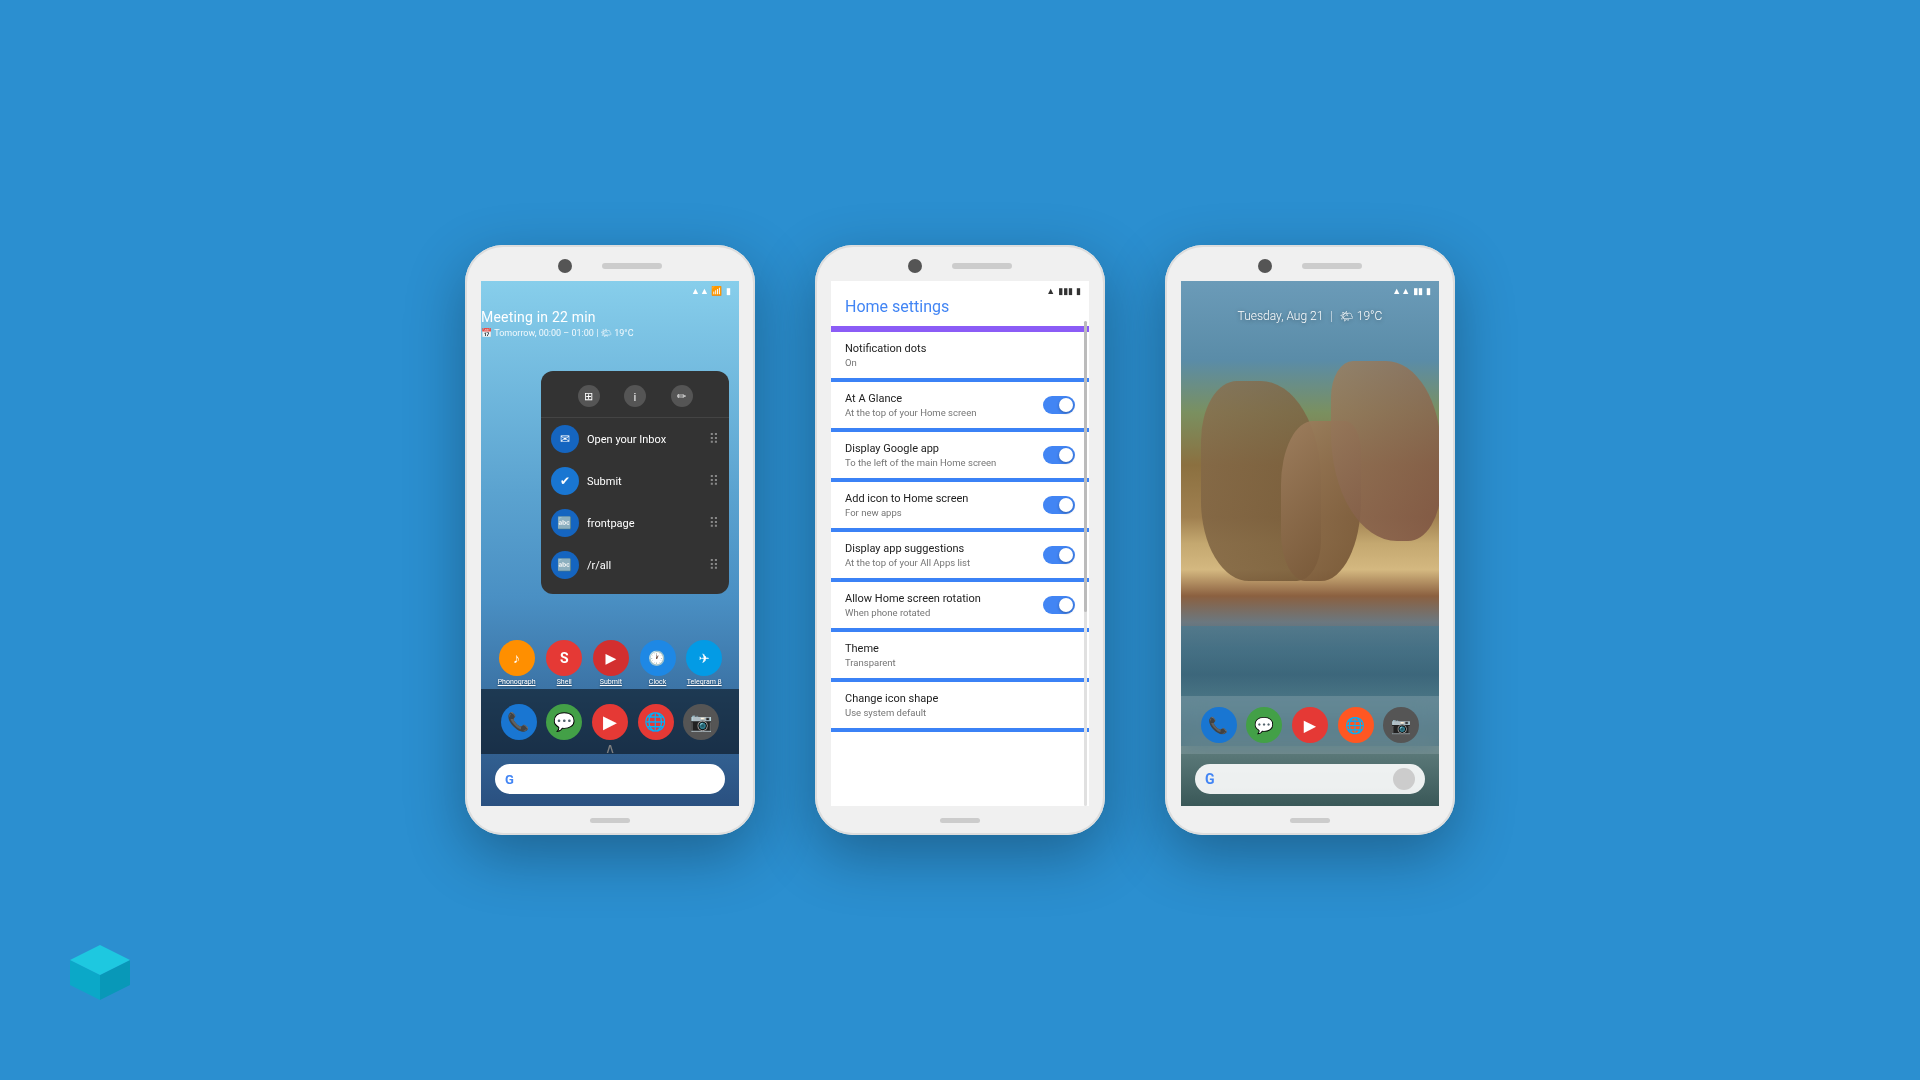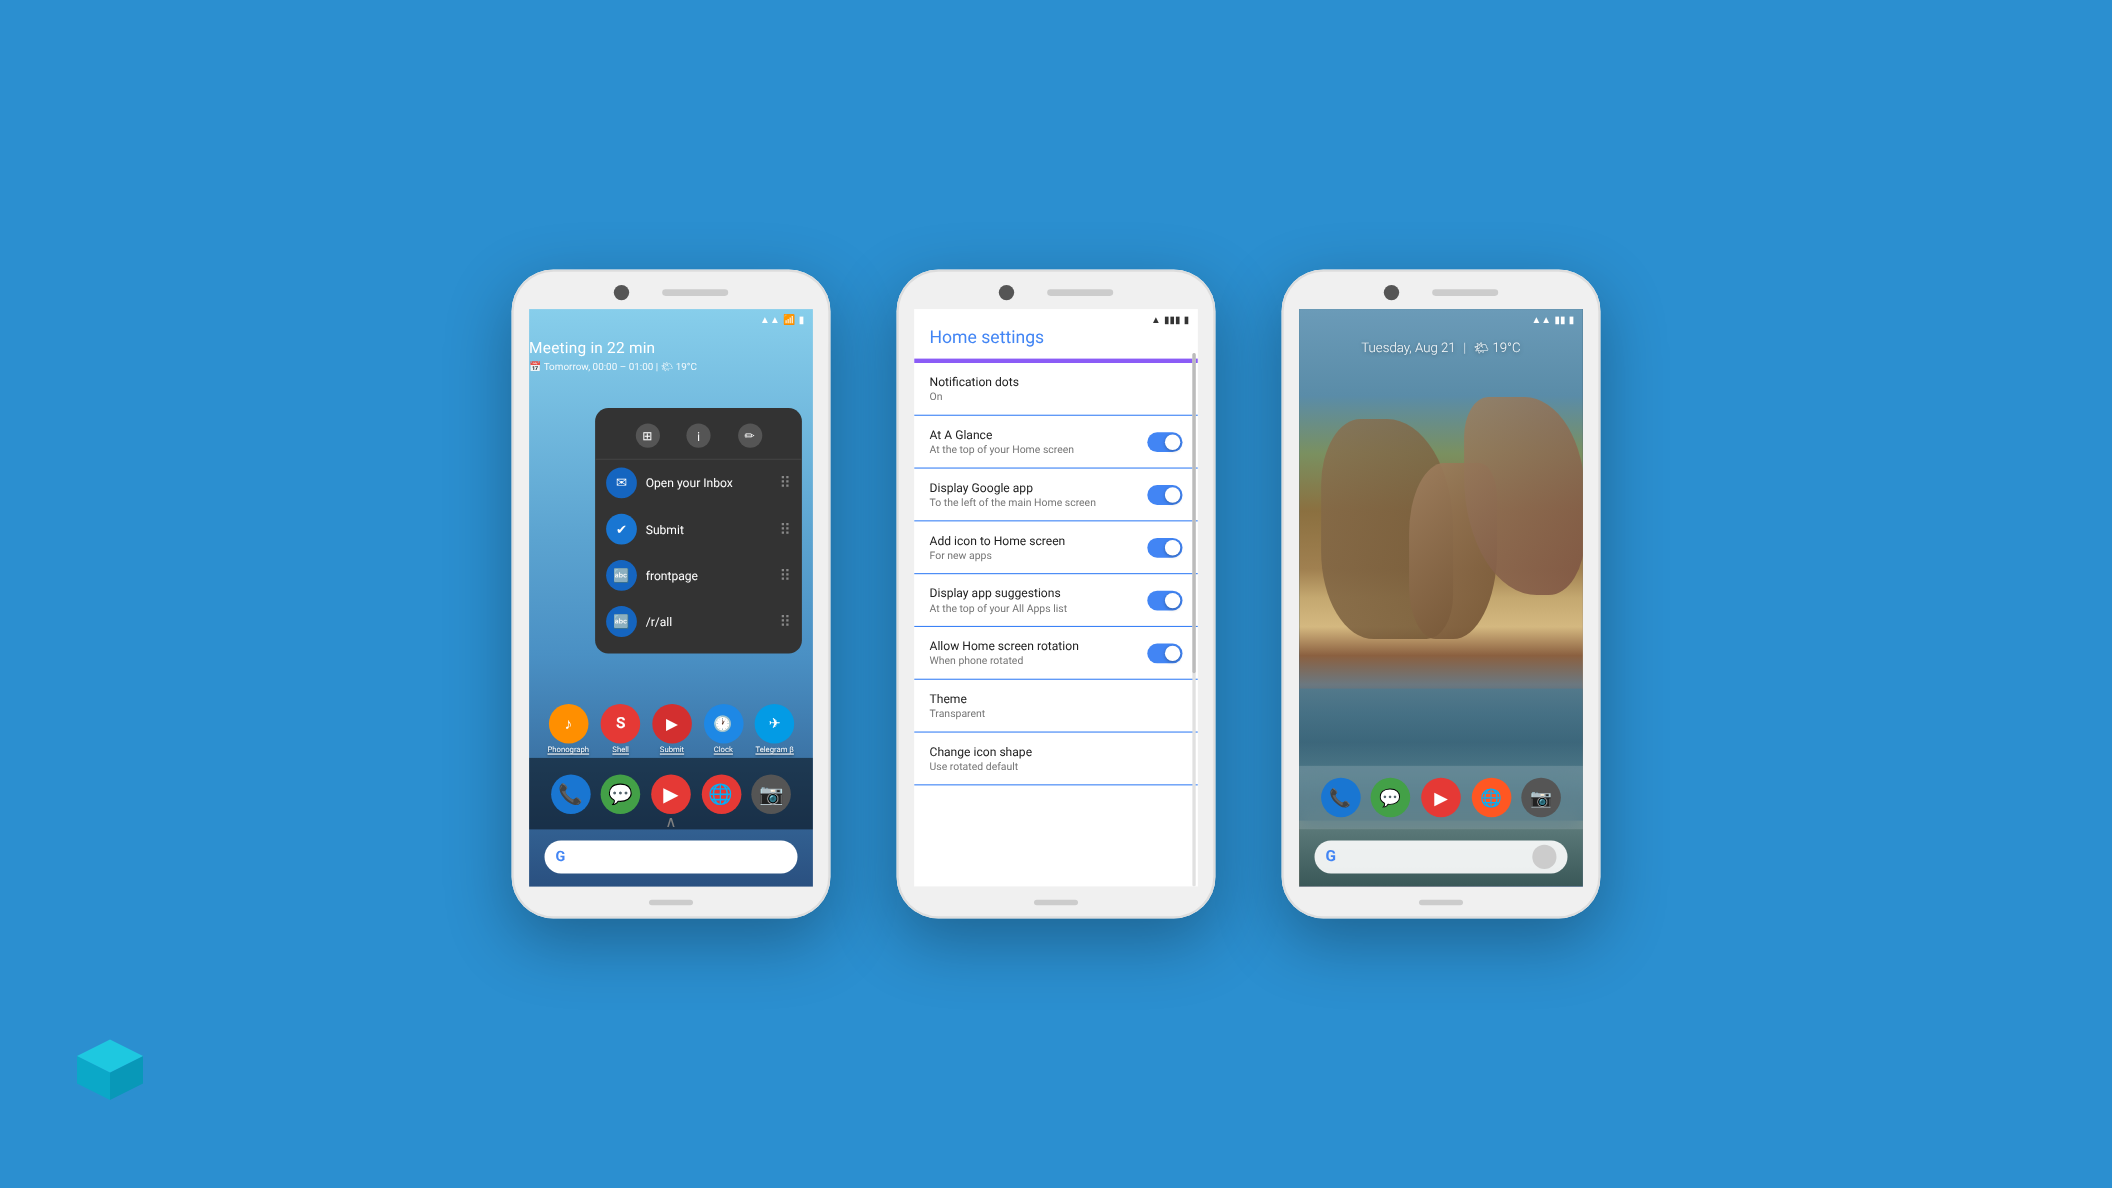--- a/index.html
+++ b/index.html
@@ -285,26 +285,26 @@
       height: 100%;
       background: white;
       overflow: hidden;
     }
 
     .settings-title {
       font-size: 16px;
       font-weight: 400;
       color: #4285F4;
       padding: 16px 14px 10px;
-      border-bottom: 4px solid #8b5cf6;
+      border-bottom: 6px solid #8b5cf6;
     }
 
     .settings-item {
       padding: 10px 14px;
-      border-bottom: 1px solid #3b82f6;
+      border-bottom: 4px solid #3b82f6;
       display: flex;
       align-items: center;
       justify-content: space-between;
       min-height: 48px;
     }
 
     .settings-item-text {
       flex: 1;
     }
 
@@ -610,21 +610,21 @@
         <div class="settings-item">
           <div class="settings-item-text">
             <div class="settings-item-title">Theme</div>
             <div class="settings-item-subtitle">Transparent</div>
           </div>
         </div>
 
         <div class="settings-item">
           <div class="settings-item-text">
             <div class="settings-item-title">Change icon shape</div>
-            <div class="settings-item-subtitle">Use rotated default</div>
+            <div class="settings-item-subtitle">Use system default</div>
           </div>
         </div>
 
 
       </div>
       <div class="scrollbar">
         <div class="scrollbar-thumb"></div>
       </div>
     </div>
     <div class="home-button-bar"></div>

